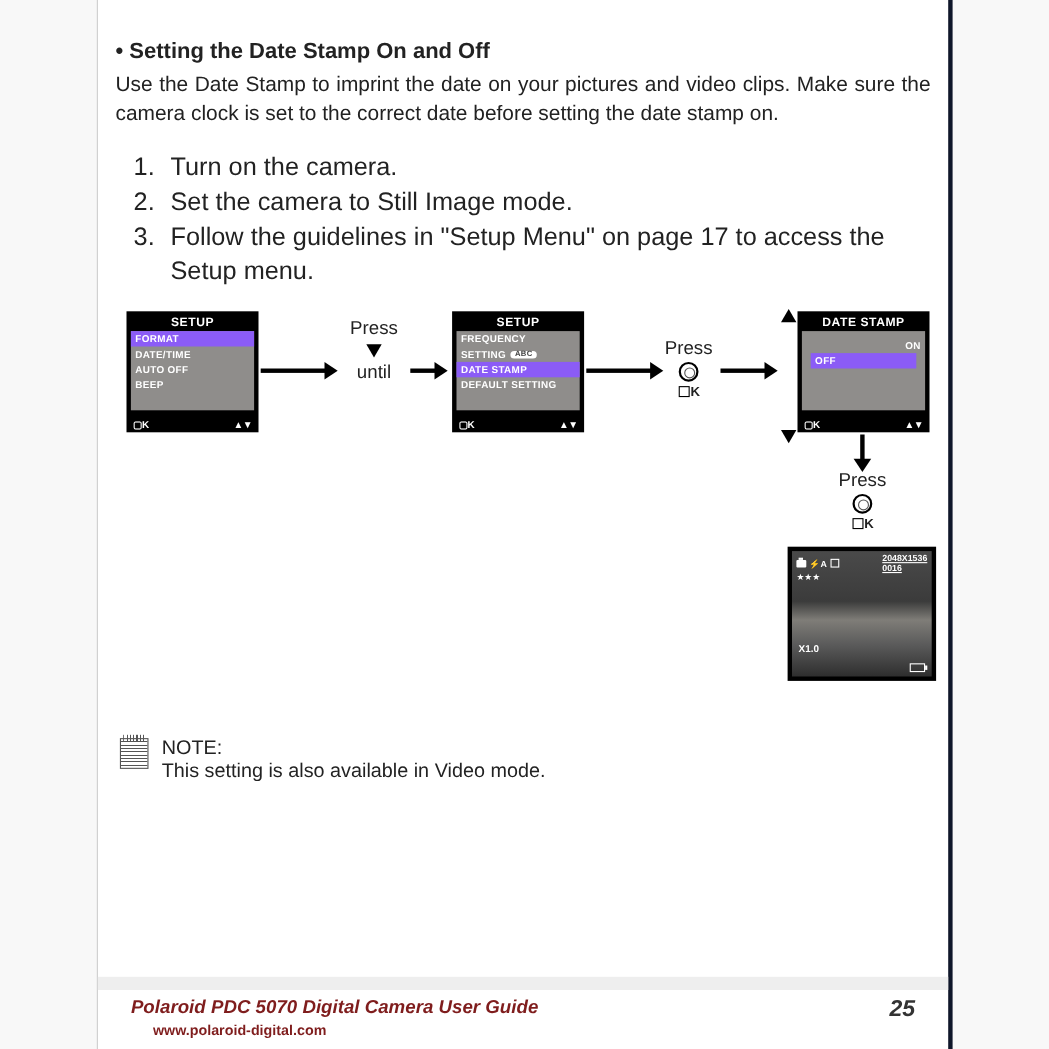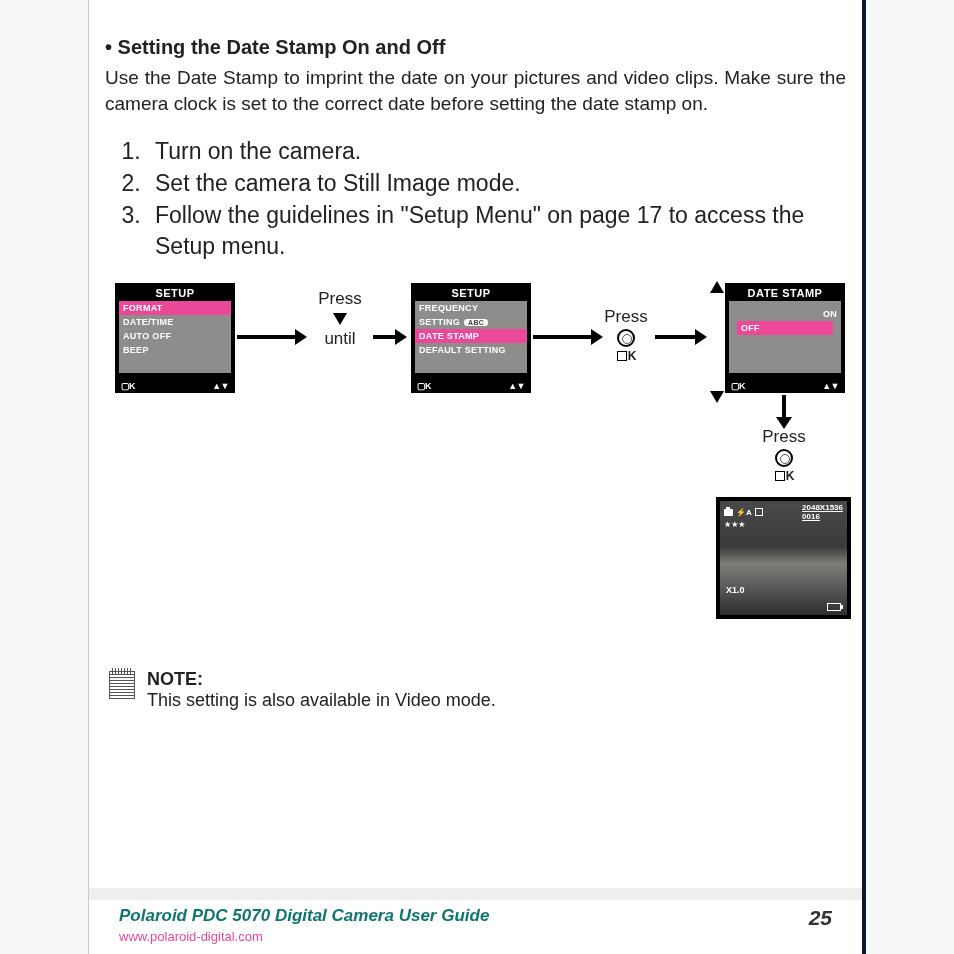--- a/index.html
+++ b/index.html
@@ -80,21 +80,21 @@
     font-weight: bold;
     letter-spacing: -0.5px;
   }
   .menu-item {
     font-size: 9px;
     font-weight: bold;
     padding: 2px 4px;
     color: #fff;
     letter-spacing: 0.3px;
   }
-  .menu-item.sel { background: #ec4899; }
+  .menu-item.sel { background: #8b5cf6; }
   .menu-item .abc {
     display: inline-block;
     background: #fff;
     color: #444;
     border-radius: 7px;
     font-size: 7px;
     padding: 0 4px;
     margin-left: 4px;
     vertical-align: middle;
   }
@@ -229,44 +229,45 @@
     flex-shrink: 0;
   }
   .note-icon::before {
     content: "";
     position: absolute;
     top: -4px; left: 2px; right: 2px;
     height: 6px;
     background: repeating-linear-gradient(90deg, #555 0, #555 1px, transparent 1px, transparent 3px);
   }
   .note-text { font-size: 18px; }
-  .note-text .note-label { font-weight: bold; }
+  .note-text .note-label { font-weight: normal; }
   
   .footer {
     position: absolute;
     bottom: 0;
     left: 0; right: 0;
     height: 66px;
     border-top: 12px solid #eee;
     padding: 6px 30px 0 30px;
     display: flex;
     justify-content: space-between;
     align-items: flex-start;
   }
   .footer-left .guide-title {
     font-size: 17px;
     font-style: italic;
     font-weight: bold;
-    color: #0f766e;
+    color: #7f1d1d;
   }
   .footer-left .url {
     font-size: 13px;
-    font-weight: normal;
-    color: #ec4899;
+    font-weight: bold;
+    color: #7f1d1d;
     margin-top: 3px;
+    margin-left: 20px;
   }
   .footer-right {
     font-size: 21px;
     font-style: italic;
     font-weight: bold;
     color: #333;
   }
 </style>
 </head>
 <body>

